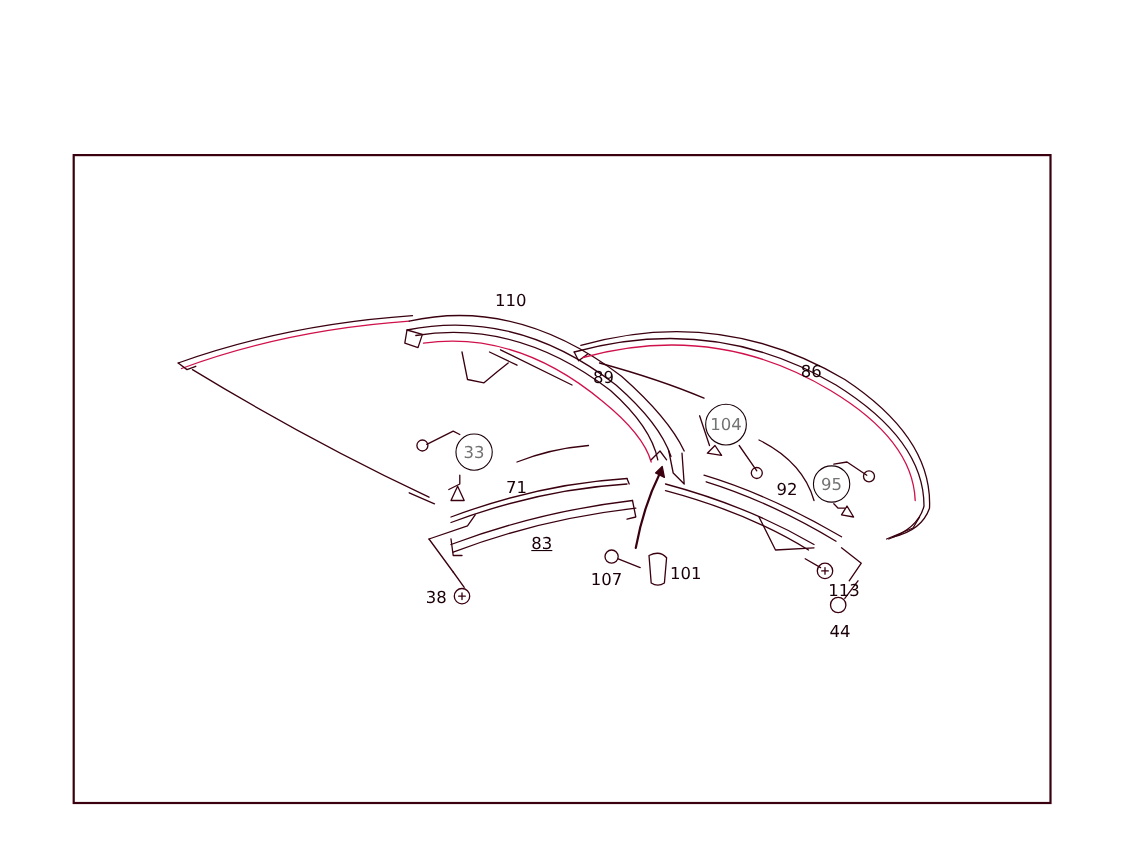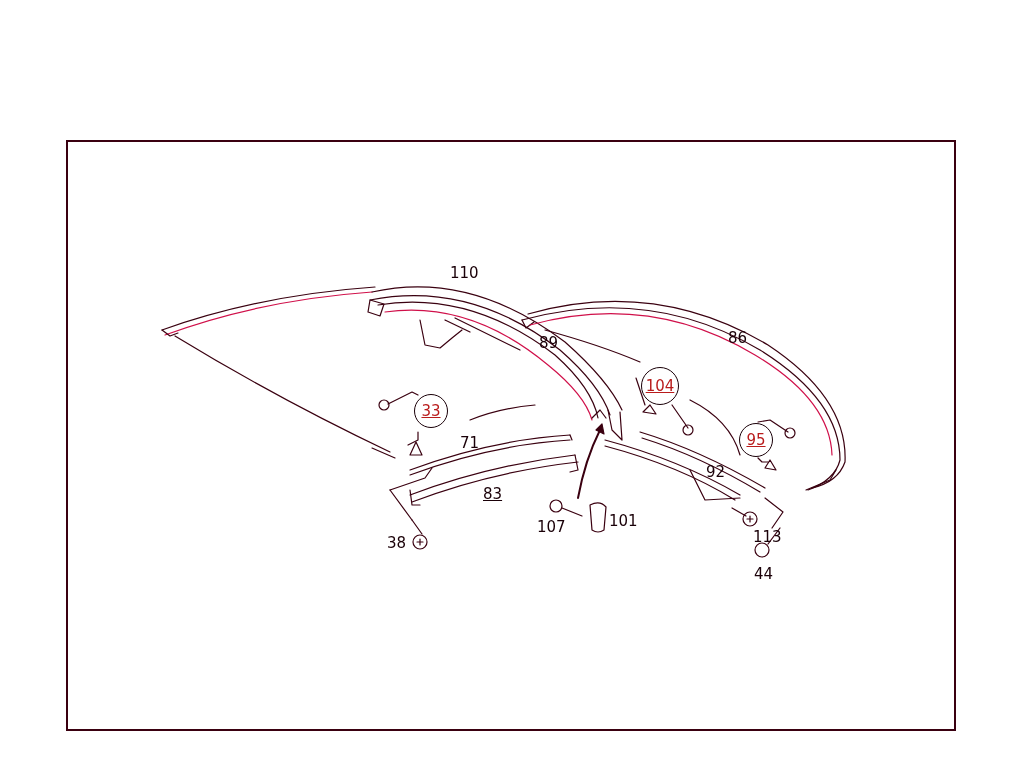--- a/index.html
+++ b/index.html
@@ -1,20 +1,20 @@
 <!DOCTYPE html>
 <html><head>
   <meta charset="utf-8">
   <style>
     html, body { margin: 0; padding: 0; background: #ffffff; }
     body { width: 1024px; height: 782px; position: relative; overflow: hidden; font-family: "DejaVu Sans", sans-serif; }
     .frame { position: absolute; left: 66px; top: 140px; width: 890px; height: 591px; border: 2px solid #3a0010; box-sizing: border-box; }
     svg.drawing { position: absolute; left: 0; top: 0; width: 1024px; height: 782px; }
     .lbl { position: absolute; font-size: 15px; color: #1a0008; line-height: 1; white-space: nowrap; }
-    .circ { position: absolute; width: 34px; height: 34px; border: 1.5px solid #1a0008; border-radius: 50%; box-sizing: border-box; display: flex; align-items: center; justify-content: center; font-size: 15px; color: #b91c1c; background: #fff; text-decoration: underline; }
+    .circ { position: absolute; width: 34px; height: 34px; border: 1.5px solid #1a0008; border-radius: 50%; box-sizing: border-box; display: flex; align-items: center; justify-content: center; font-size: 15px; color: #737373; background: #fff; }
     .circ.big { width: 38px; height: 38px; }
   </style>
 </head>
 <body>
 
 <div class="frame"></div>
 
 <svg class="drawing" viewBox="0 0 1024 782" fill="none" stroke="#3a0010" stroke-width="1.2" stroke-linecap="round" stroke-linejoin="round">
 
   <g>
@@ -100,21 +100,21 @@
     <path d="M562 508 L582 516"></path>
     <path d="M590 505 Q600 500 606 507 L604 530 Q598 534 592 530 Z"></path>
   </g>
 </svg>
 
 <div class="lbl" style="left:406px;top:266px;margin-left:44px;">110</div>
 <div class="lbl" style="left:728px;top:331px;">86</div>
 <div class="lbl" style="left:495px;top:336px;margin-left:44px;">89</div>
 <div class="lbl" style="left:460px;top:436px;">71</div>
 <div class="lbl" style="left:483px;top:487px;text-decoration:underline;">83</div>
-<div class="lbl" style="left:706px;top:438px;margin-top:27px;">92</div>
+<div class="lbl" style="left:706px;top:438px;">92</div>
 <div class="lbl" style="left:537px;top:520px;">107</div>
 <div class="lbl" style="left:609px;top:514px;text-align:right;">101</div>
 <div class="lbl" style="left:387px;top:536px;">38</div>
 <div class="lbl" style="left:713px;top:530px;margin-left:40px;">113</div>
 <div class="lbl" style="left:754px;top:567px;">44</div>
 
 <div class="circ" style="left:414px;top:394px;">33</div>
 <div class="circ big" style="left:641px;top:367px;">104</div>
 <div class="circ" style="left:739px;top:423px;">95</div>
 

